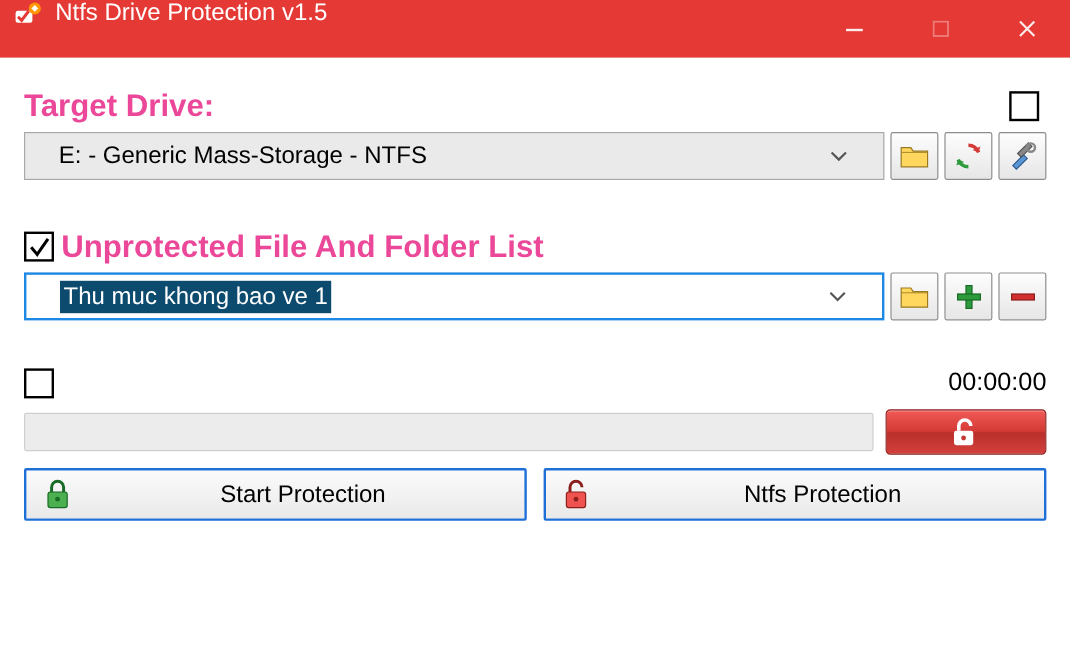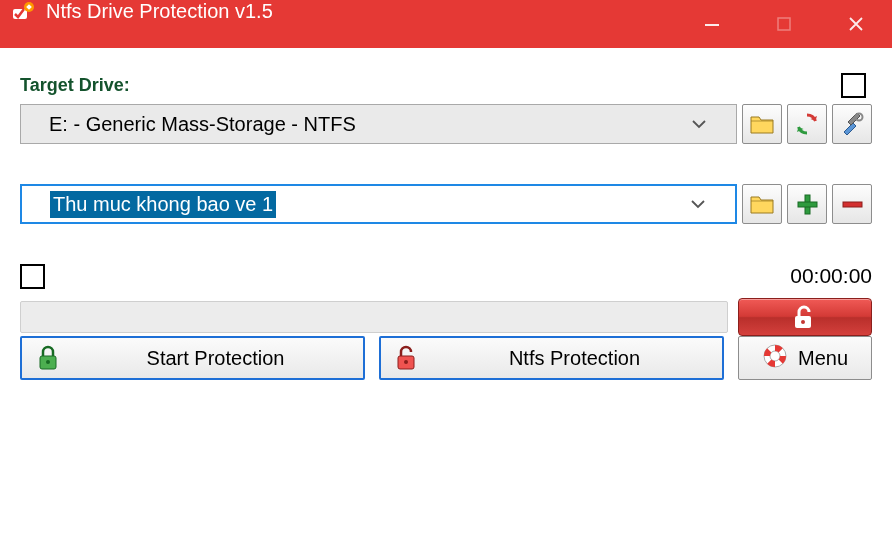--- a/index.html
+++ b/index.html
@@ -48,22 +48,22 @@
   .content {
     padding: 25px 20px 20px 20px;
   }
   .row {
     display: flex;
     align-items: center;
     margin-bottom: 4px;
   }
   .heading {
     font-weight: 700;
-    font-size: 18px;
-    color: #14532d;
+    font-size: 26px;
+    color: #ec4899;
   }
   .grow { flex: 1; }
   .checkbox {
     width: 25px;
     height: 25px;
     border: 2px solid #000;
     background: #fff;
     display: inline-flex;
     align-items: center;
     justify-content: center;
@@ -90,21 +90,21 @@
     height: 18px;
     display: flex;
     align-items: center;
     justify-content: center;
   }
   .dropdown.white {
     background: #fff;
     border: 2px solid #1e88e5;
   }
   .dropdown .sel-text {
-    background: #0369a1;
+    background: #0c4a6e;
     color: #fff;
     padding: 2px 3px;
     font-size: 20px;
   }
   .dropdown.drive {
     border: 1px solid #a9a9a9;
     background: #eaeaea;
   }
   .icon-btn {
     width: 40px;
@@ -138,21 +138,21 @@
     border: 1px solid #8b1f1c;
     border-radius: 4px;
     display: flex;
     align-items: center;
     justify-content: center;
     box-shadow: inset 0 1px 0 rgba(255,255,255,0.4);
   }
   .main-buttons {
     display: flex;
     gap: 14px;
-    margin-top: 0;
+    margin-top: 11px;
   }
   .big-btn {
     flex: 1;
     height: 44px;
     border: 2px solid #1e6fd6;
     background: linear-gradient(#fbfbfb, #e9e9e9);
     display: flex;
     align-items: center;
     font-size: 20px;
     color: #000;
@@ -265,20 +265,28 @@
         <svg width="24" height="24" viewBox="0 0 24 24">
           <path d="M4 20 l9 -9 l3 3 l-9 9 z" fill="#5a95d6" stroke="#2d5a8f"></path>
           <path d="M20 4 l-9 9 l-3 -3 l9 -9 z" fill="#888" stroke="#555"></path>
           <circle cx="19" cy="5" r="3.5" fill="none" stroke="#888" stroke-width="2"></circle>
         </svg>
       </div>
     </div>
   </div>
 
   <div class="section">
+    <div class="row">
+      <div class="checkbox checked" id="unprotected-check">
+        <svg width="20" height="20">
+            <path d="M3 10 l5 6 l9 -13" stroke="#000" stroke-width="2.5" fill="none"></path>
+          </svg>
+      </div>
+      <div class="heading">Unprotected File And Folder List</div>
+    </div>
     <div class="drive-row row-top-gap">
       <div class="dropdown white">
         <span class="sel-text">Thu muc khong bao ve 1</span>
         <span class="chevron">
           <svg width="14" height="10">
               <path d="M1 2 l6 6 l6 -6" stroke="#555" stroke-width="1.8" fill="none"></path>
             </svg>
         </span>
       </div>
       <div class="icon-btn">
@@ -336,29 +344,16 @@
       <div class="big-btn">
         <span class="btn-icon">
           <svg width="26" height="26" viewBox="0 0 26 26">
             <rect x="4" y="11" width="16" height="13" rx="2" fill="#ef5350" stroke="#8b1f1c"></rect>
             <path d="M7 11 v-4 a5 5 0 0 1 10 0" stroke="#8b1f1c" stroke-width="2.5" fill="none"></path>
             <circle cx="12" cy="17" r="2" fill="#8b1f1c"></circle>
           </svg>
         </span>
         <span class="btn-label">Ntfs Protection</span>
       </div>
-      <div class="menu-btn">
-        <span>
-          <svg width="26" height="26" viewBox="0 0 26 26">
-            <circle cx="13" cy="13" r="11" fill="#fff" stroke="#aaa"></circle>
-            <circle cx="13" cy="13" r="5" fill="#fff" stroke="#aaa"></circle>
-            <path d="M13 2 a11 11 0 0 1 7.8 3.2 l-4.2 4.2 a5 5 0 0 0 -3.6 -1.4 z" fill="#e53935"></path>
-            <path d="M24 13 a11 11 0 0 1 -3.2 7.8 l-4.2 -4.2 a5 5 0 0 0 1.4 -3.6 z" fill="#e53935"></path>
-            <path d="M13 24 a11 11 0 0 1 -7.8 -3.2 l4.2 -4.2 a5 5 0 0 0 3.6 1.4 z" fill="#e53935"></path>
-            <path d="M2 13 a11 11 0 0 1 3.2 -7.8 l4.2 4.2 a5 5 0 0 0 -1.4 3.6 z" fill="#e53935"></path>
-          </svg>
-        </span>
-        <span>Menu</span>
-      </div>
     </div>
   </div>
 
 </div>
 
 </body></html>

